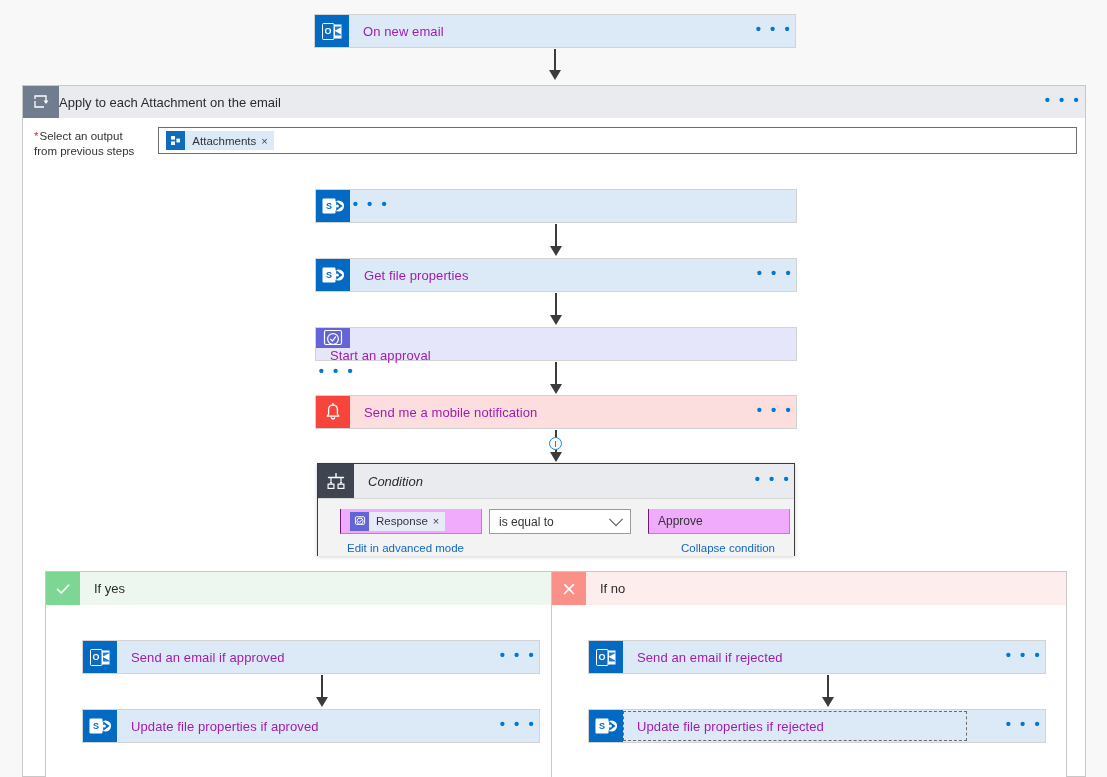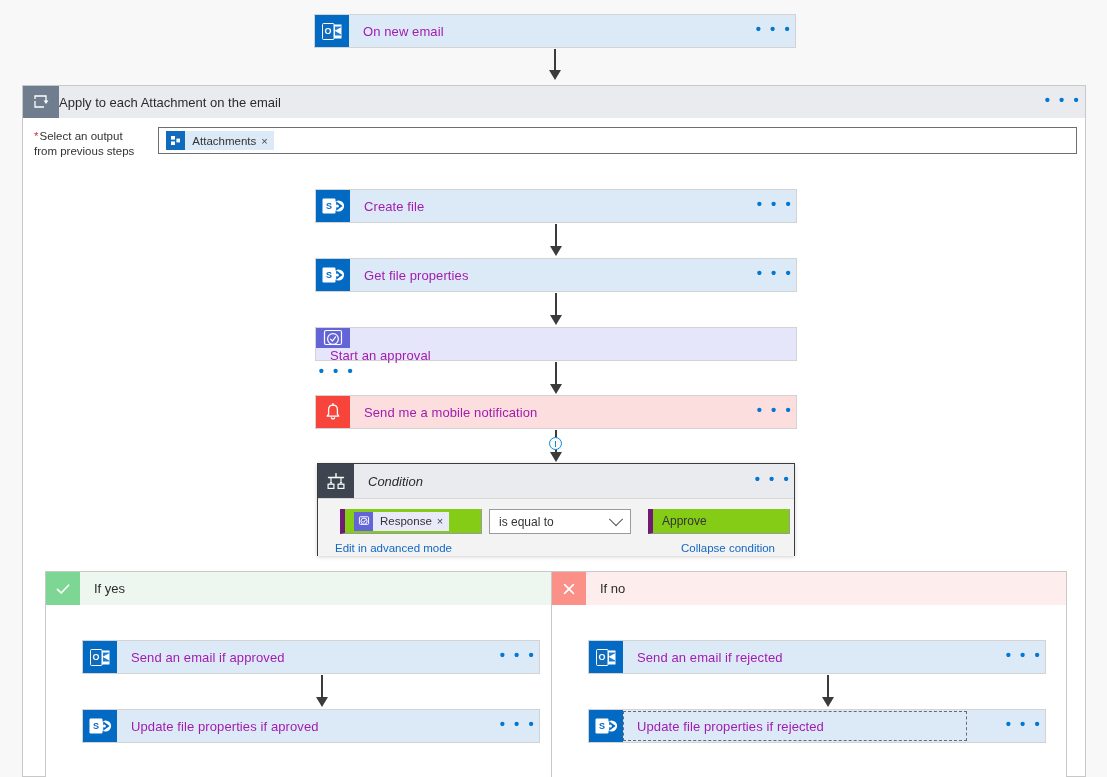--- a/index.html
+++ b/index.html
@@ -258,22 +258,22 @@
   .condition-body {
     position: relative;
     background: #f3f3f3;
     height: 57px;
   }
   
   .cond-field {
     position: absolute;
     box-sizing: border-box;
     height: 25px;
-    background: #84cc16;
-    border-left: 5px solid #701a75;
+    background: #f0abfc;
+    border-left: 1px solid #701a75;
     border-right: 1px solid #9a9a9a;
     border-bottom: 1px solid #9a9a9a;
     display: flex;
     align-items: center;
   }
   .cond-field.boxed {
     border: 1px solid #9a9a9a;
     background: #ffffff;
   }
   .cond-field .cf-text {
@@ -392,21 +392,20 @@
   <div class="card blue" style="left:292px; top:103px; width:482px;">
     <div class="icon-box">
       <svg width="24" height="20" viewBox="0 0 24 20">
         <rect x="1.5" y="2.5" width="13" height="15" rx="1.2" fill="#ffffff"></rect>
         <text x="8" y="13" font-family="Liberation Sans, sans-serif" font-size="9" font-weight="bold" fill="#036ac4" text-anchor="middle">S</text>
         <circle cx="17.5" cy="10" r="5.6" fill="#ffffff"></circle>
         <path d="M15.2 5.3 L21.6 10 L15.2 14.7 Z" fill="#036ac4"></path>
         <circle cx="16.4" cy="10" r="1.5" fill="#ffffff"></circle>
       </svg>
     </div>
-    <div class="card-title">Create file</div>
     <div class="ellipsis">• • •</div>
   </div>
 
   <div class="conn" style="left:525px; top:138px; height:32px;">
     <div class="line"></div>
     <div class="head"></div>
   </div>
 
   <div class="card blue" style="left:292px; top:172px; width:482px;">
     <div class="icon-box">
@@ -499,21 +498,21 @@
 
       <div class="cond-field boxed" style="left:171px; top:10px; width:142px;">
         <span class="cf-text">is equal to</span>
         <span class="chev"></span>
       </div>
 
       <div class="cond-field" style="left:330px; top:10px; width:142px;">
         <span class="cf-text">Approve</span>
       </div>
 
-      <div class="cond-link" style="left:17px; top:43px;text-align:center;">Edit in advanced mode</div>
+      <div class="cond-link" style="left:29px; top:43px;text-align:center;">Edit in advanced mode</div>
       <div class="cond-link" style="right:19px; top:43px;">Collapse condition</div>
     </div>
   </div>
 
   <div class="branch yes" style="left:22px; top:485px; width:516px; height:207px;">
     <div class="branch-header">
       <div class="icon-box">
         <svg width="20" height="20" viewBox="0 0 20 20">
           <path d="M4.5 10.4 L8.2 14.0 L15.6 6.2" fill="none" stroke="#ffffff" stroke-width="1.6" stroke-linecap="round" stroke-linejoin="round"></path>
         </svg>

